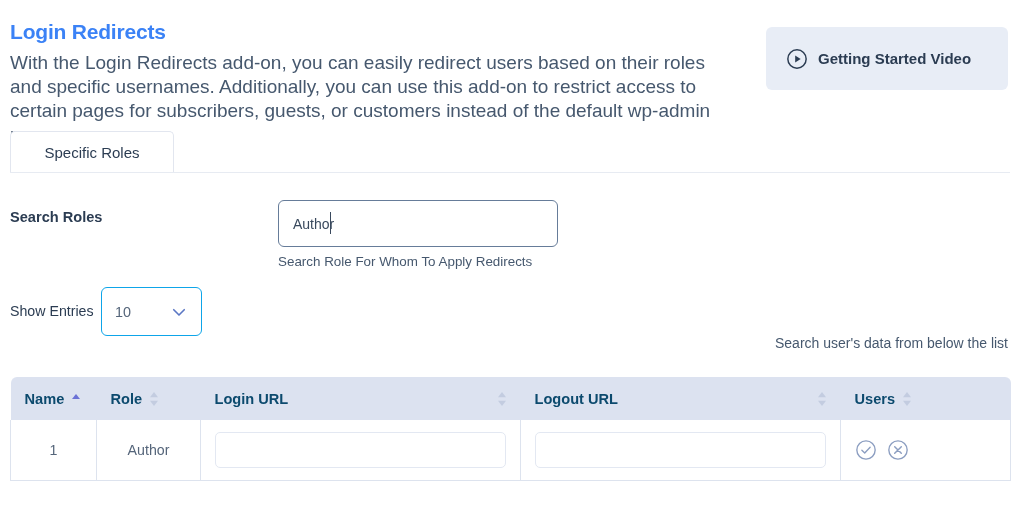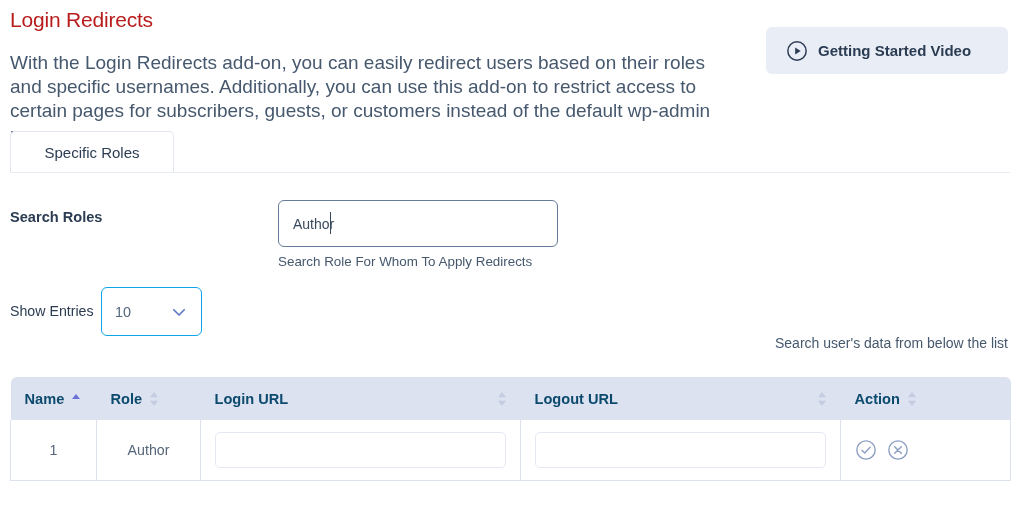--- a/index.html
+++ b/index.html
@@ -7,33 +7,33 @@
     margin: 0; padding: 0;
     width: 1020px; height: 513px;
     background: #ffffff;
     font-family: "Liberation Sans", sans-serif;
     overflow: hidden;
   }
   .page { position: relative; width: 1020px; height: 513px; }
 
   
   .page-title {
-    position: absolute; left: 10px; top: 8px;
-    font-size: 21px; font-weight: normal; color: #b91c1c;
+    position: absolute; left: 10px; top: 20px;
+    font-size: 21px; font-weight: bold; color: #3b82f6;
     letter-spacing: -0.2px;
   }
   .page-desc {
     position: absolute; left: 10px; top: 51px; width: 730px;
     font-size: 19px; line-height: 24px; color: #46586e;
   }
 
   
   .gsv-btn {
     position: absolute; left: 766px; top: 27px;
-    width: 242px; height: 47px;
+    width: 242px; height: 63px;
     background: #e8edf6; border: none; border-radius: 6px;
     display: flex; align-items: center; gap: 10px;
     padding-left: 20px; cursor: pointer;
   }
   .gsv-btn .label {
     font-size: 15px; font-weight: bold; color: #2b3c52;
   }
   .play-icon { width: 22px; height: 22px; display: block; flex: none; }
 
   
@@ -231,21 +231,21 @@
           <div class="th-inner center">
             <span>Logout URL</span>
             <svg class="sort" width="10" height="16" viewBox="0 0 10 16">
               <path d="M5 1 L9 6.3 L1 6.3 Z" fill="#c3cce0"></path>
               <path d="M5 15 L9 9.7 L1 9.7 Z" fill="#c3cce0"></path>
             </svg>
           </div>
         </th>
         <th>
           <div class="th-inner">
-            <span>Action</span>
+            <span>Users</span>
             <svg class="sort" width="10" height="16" viewBox="0 0 10 16">
               <path d="M5 1 L9 6.3 L1 6.3 Z" fill="#c3cce0"></path>
               <path d="M5 15 L9 9.7 L1 9.7 Z" fill="#c3cce0"></path>
             </svg>
           </div>
         </th>
       </tr>
     </thead>
     <tbody>
       <tr>

